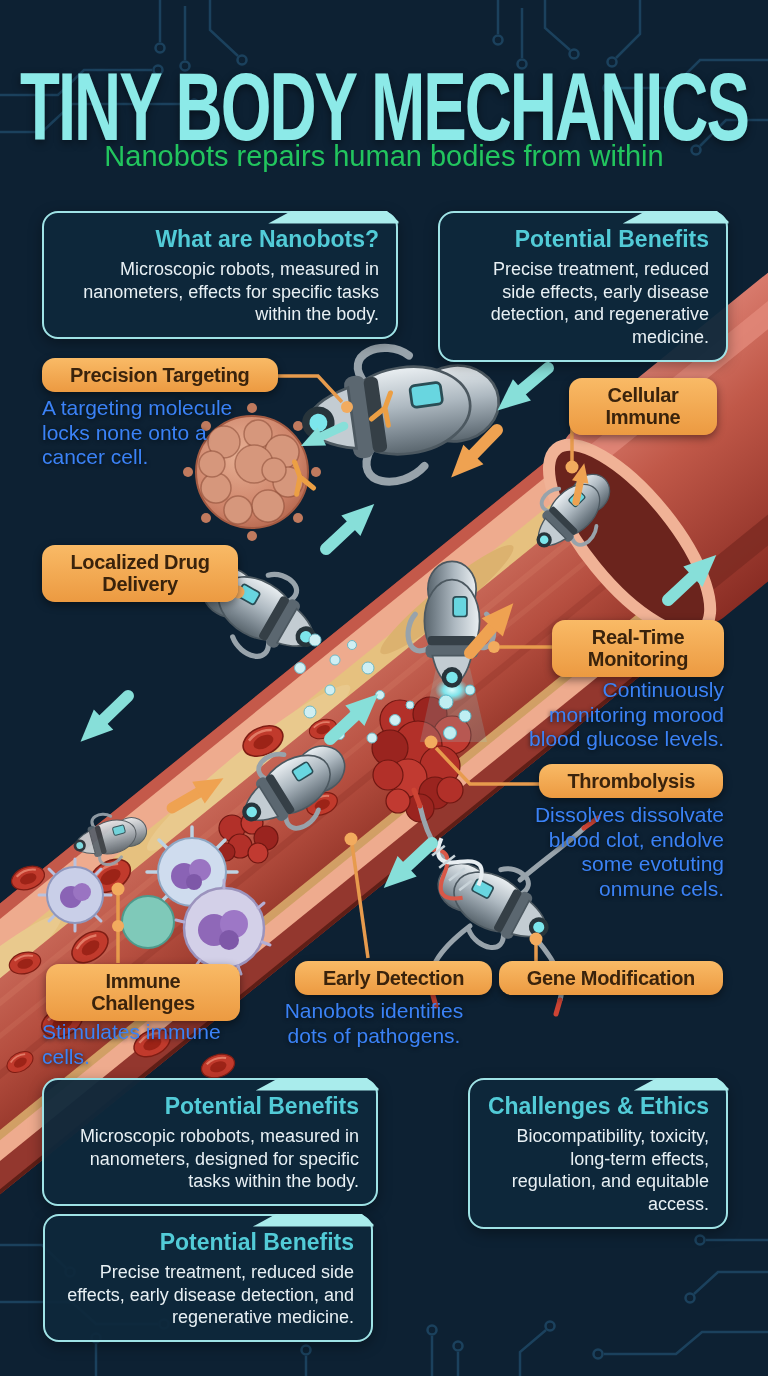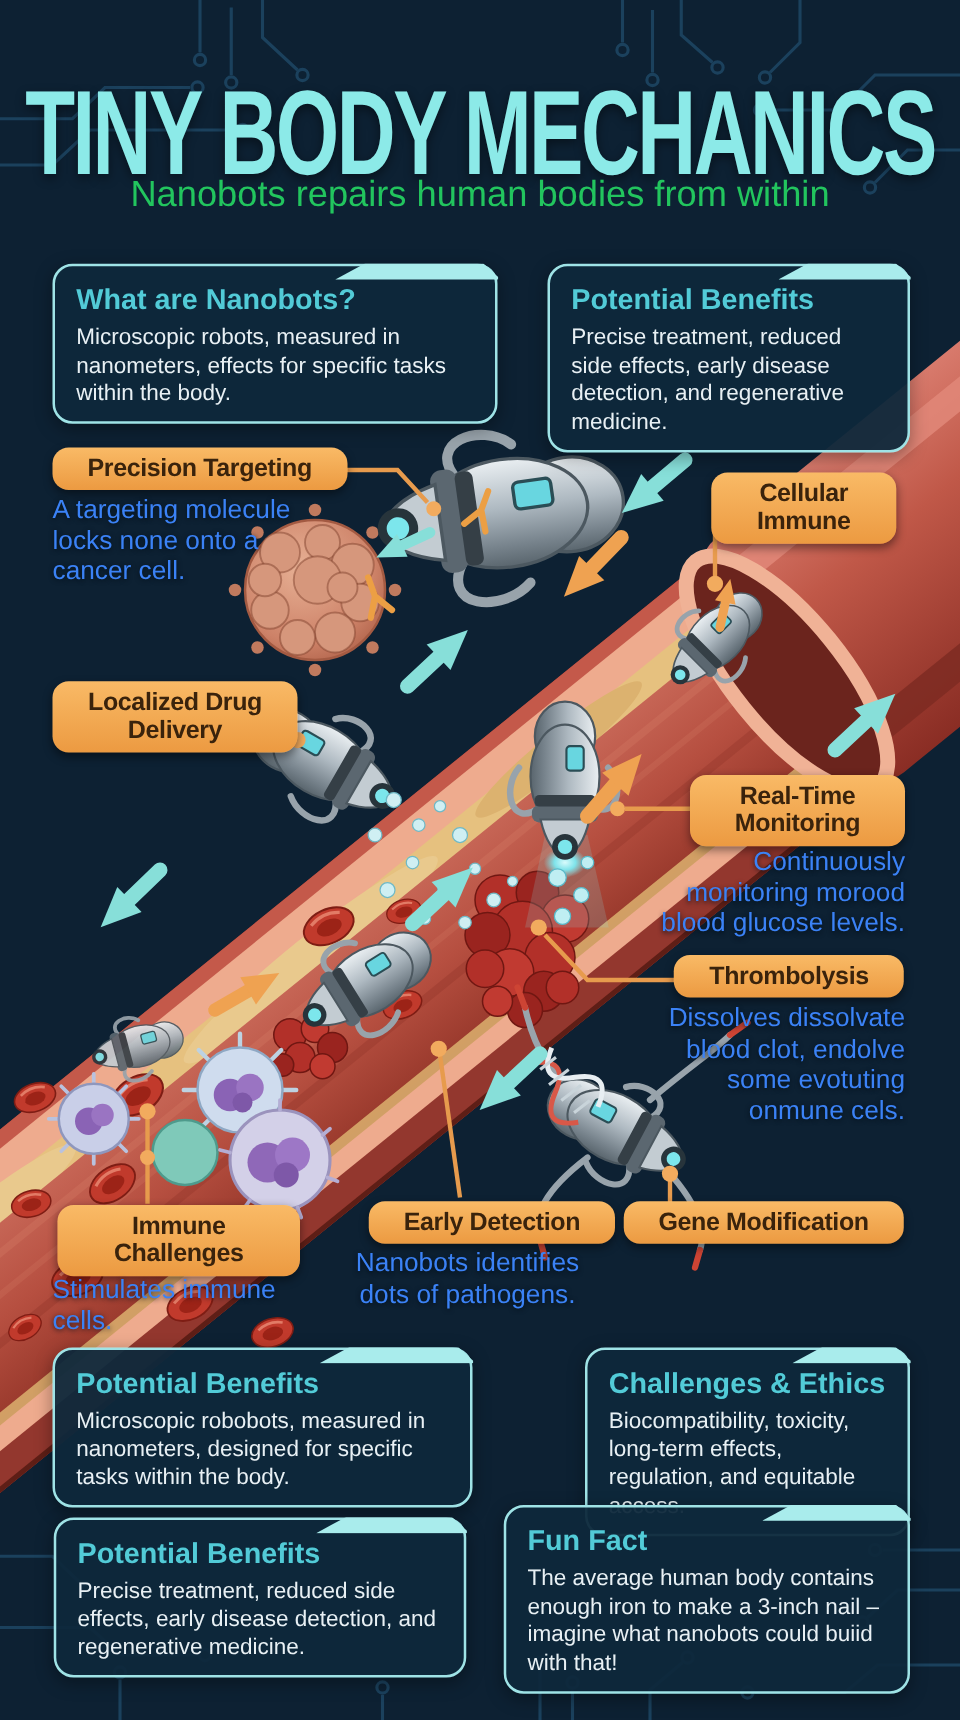--- a/index.html
+++ b/index.html
@@ -10,21 +10,21 @@
   .hdr{position:absolute;top:0;left:0;width:768px;text-align:center;}
   .title{margin:0;position:absolute;top:52px;left:50%;white-space:nowrap;
          transform:translateX(-50%) scaleX(.68);transform-origin:center top;
          font-size:96px;font-weight:700;letter-spacing:-3px;color:#8ceae8;
          text-shadow:0 3px 10px rgba(0,0,0,.45);}
   .subtitle{position:absolute;top:140px;left:0;width:768px;text-align:center;
             font-size:29px;font-weight:500;color:#22c55e;}
   
   .ibox{position:absolute;box-sizing:border-box;background:rgba(14,40,59,.95);
         border:2.5px solid #9fe3e6;border-radius:16px;padding:13px 17px 11px;
-        box-shadow:0 4px 14px rgba(0,0,0,.35);}
+        box-shadow:0 4px 14px rgba(0,0,0,.35);text-align:right;}
   .ibox h2{margin:0 0 5px;color:#52cbd7;font-size:23px;font-weight:700;}
   .ibox p{margin:0;color:#e8f0f4;font-size:18px;line-height:1.26;font-weight:500;}
   .tab{position:absolute;top:-2.5px;right:-2.5px;height:13px;width:37%;background:#a9ecec;
        clip-path:polygon(24px 0,calc(100% - 12px) 0,100% 11px,100% 100%,0 100%);}
   
   .pill{position:absolute;display:inline-block;background:linear-gradient(#f9ba66,#ec9a41);
         color:#3a230c;font-weight:700;font-size:20px;line-height:1.12;padding:6px 28px;
         border-radius:13px;text-align:center;letter-spacing:-.3px;
         box-shadow:0 3px 8px rgba(0,0,0,.45);}
   .note{position:absolute;color:#3b82f6;font-size:21px;line-height:1.17;font-weight:400;
@@ -415,19 +415,14 @@
 <section class="ibox" style="left:468px;top:1078px;width:260px;">
   <span class="tab"></span>
   <h2>Challenges &amp; Ethics</h2>
   <p>Biocompatibility, toxicity, long-term effects, regulation, and equitable access.</p>
 </section>
 <section class="ibox" style="left:43px;top:1214px;width:330px;">
   <span class="tab"></span>
   <h2>Potential Benefits</h2>
   <p>Precise treatment, reduced side effects, early disease detection, and regenerative medicine.</p>
 </section>
-<section class="ibox" style="left:403px;top:1204px;width:325px;">
-  <span class="tab"></span>
-  <h2>Fun Fact</h2>
-  <p>The average human body contains enough iron to make a 3-inch nail – imagine what nanobots could buiid with that!</p>
-</section>
 
 </div>
 
 </body></html>

